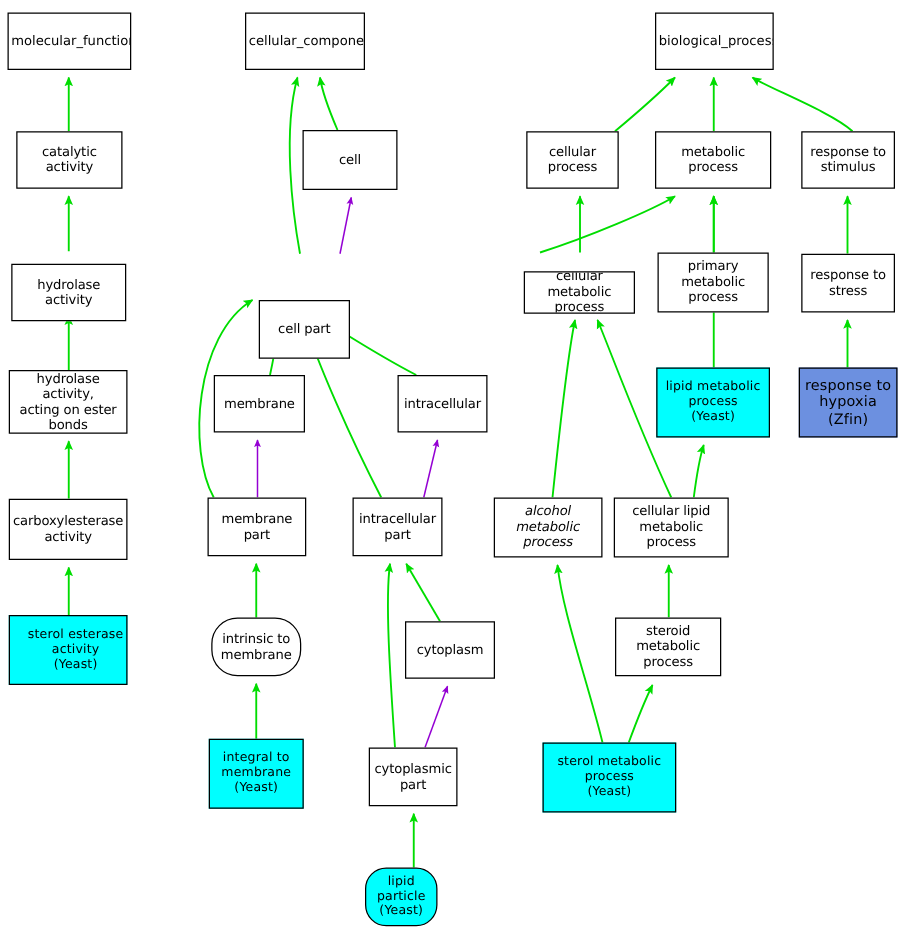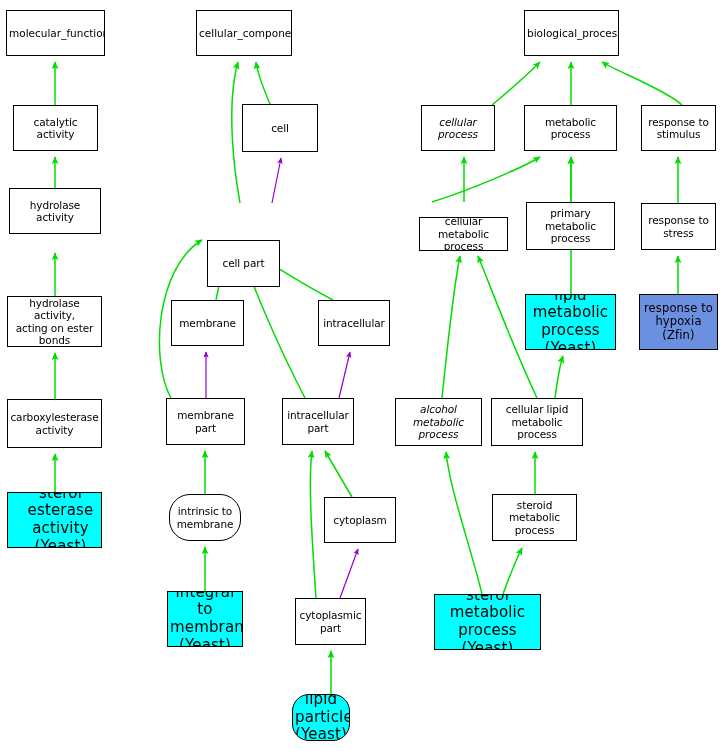--- a/index.html
+++ b/index.html
@@ -45,21 +45,21 @@
   }
   .go-node.plain {
     font-size: 10.5px;
     letter-spacing: -0.1px;
   }
   .go-node.root {
     font-size: 10.5px;
   }
   .go-node.hl-cyan {
     background: #00ffff;
-    font-size: 15px;
+    font-size: 10px;
     letter-spacing: 0.15px;
   }
   .go-node.hl-blue {
     background: #6c90e0;
     font-size: 11.5px;
     letter-spacing: 0.15px;
   }
 </style>
 </head>
 <body>
@@ -110,21 +110,21 @@
       <path d="M 503,594 C 510,575 516,560 522,548" fill="none" stroke="#00dd00" stroke-width="1.5" marker-end="url(#ah-isa)"></path>
       <path d="M 482,594 C 470,545 450,490 446,452" fill="none" stroke="#00dd00" stroke-width="1.5" marker-end="url(#ah-isa)"></path>
     </svg>
   <div id="node-layer">
       <div class="go-node root" style="left: 6px; top: 10px; width: 99px; height: 46px;">
         <span class="node-label">molecular_function</span>
       </div>
       <div class="go-node plain" style="left: 13px; top: 105px; width: 85px; height: 46px;">
         <span class="node-label">catalytic activity</span>
       </div>
-      <div class="go-node plain" style="left: 9px; top: 188px; width: 92px; height: 46px; align-items: center;">
+      <div class="go-node plain" style="left: 9px; top: 211px; width: 92px; height: 46px; align-items: center;">
         <span class="node-label">hydrolase activity</span>
       </div>
       <div class="go-node plain" style="left: 7px; top: 296px; width: 95px; height: 51px;">
         <span class="node-label">hydrolase activity,
 acting on ester
 bonds</span>
       </div>
       <div class="go-node plain" style="left: 7px; top: 399px; width: 95px; height: 49px;">
         <span class="node-label">carboxylesterase
 activity</span>
@@ -172,21 +172,21 @@
         <span class="node-label">cytoplasmic
 part</span>
       </div>
       <div class="go-node hl-cyan" style="left: 292px; top: 694px; width: 58px; height: 47px; border-radius: 17px;">
         <span class="node-label">lipid particle
 (Yeast)</span>
       </div>
       <div class="go-node root" style="left: 524px; top: 10px; width: 95px; height: 46px;">
         <span class="node-label">biological_process</span>
       </div>
-      <div class="go-node plain" style="left: 421px; top: 105px; width: 74px; height: 46px; font-style: italic;">
+      <div class="go-node plain" style="left: 421px; top: 105px; width: 74px; height: 46px;">
         <span class="node-label">cellular process</span>
       </div>
       <div class="go-node plain" style="left: 524px; top: 105px; width: 93px; height: 46px;">
         <span class="node-label">metabolic process</span>
       </div>
       <div class="go-node plain" style="left: 641px; top: 105px; width: 75px; height: 46px;">
         <span class="node-label">response to
 stimulus</span>
       </div>
       <div class="go-node plain" style="left: 419px; top: 202px; width: 89px; height: 34px; margin-top: 15px;">

